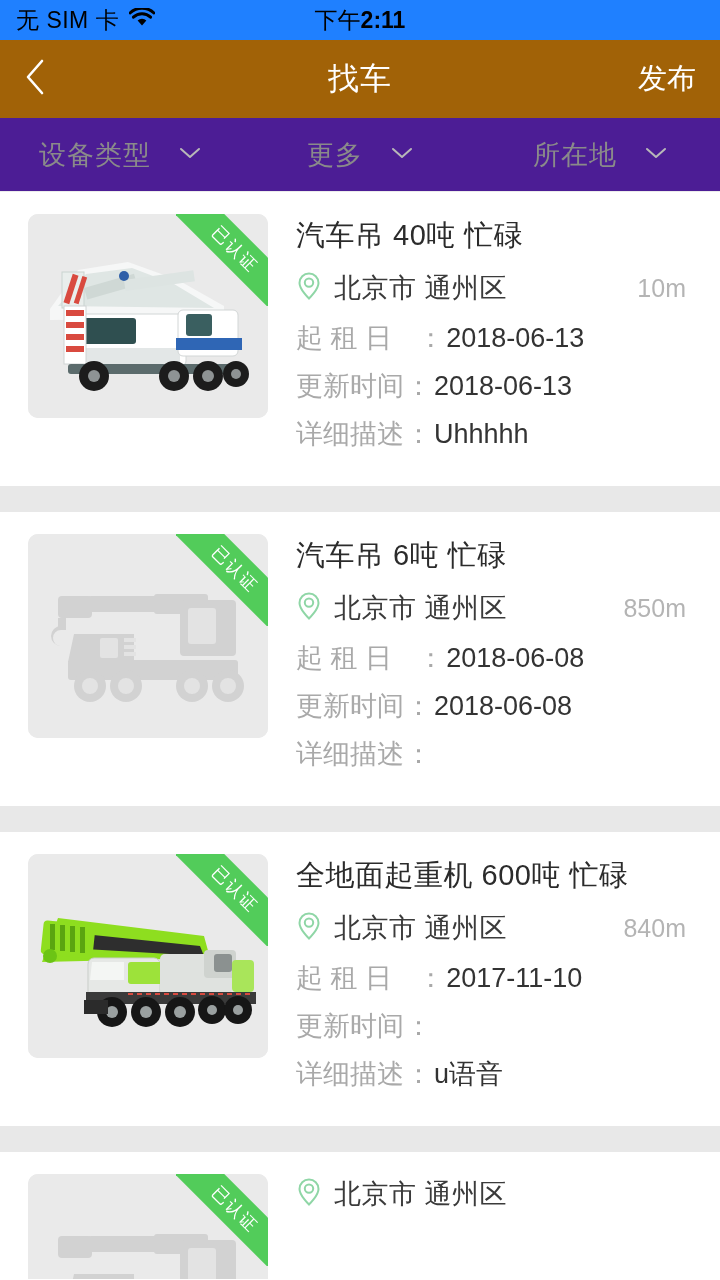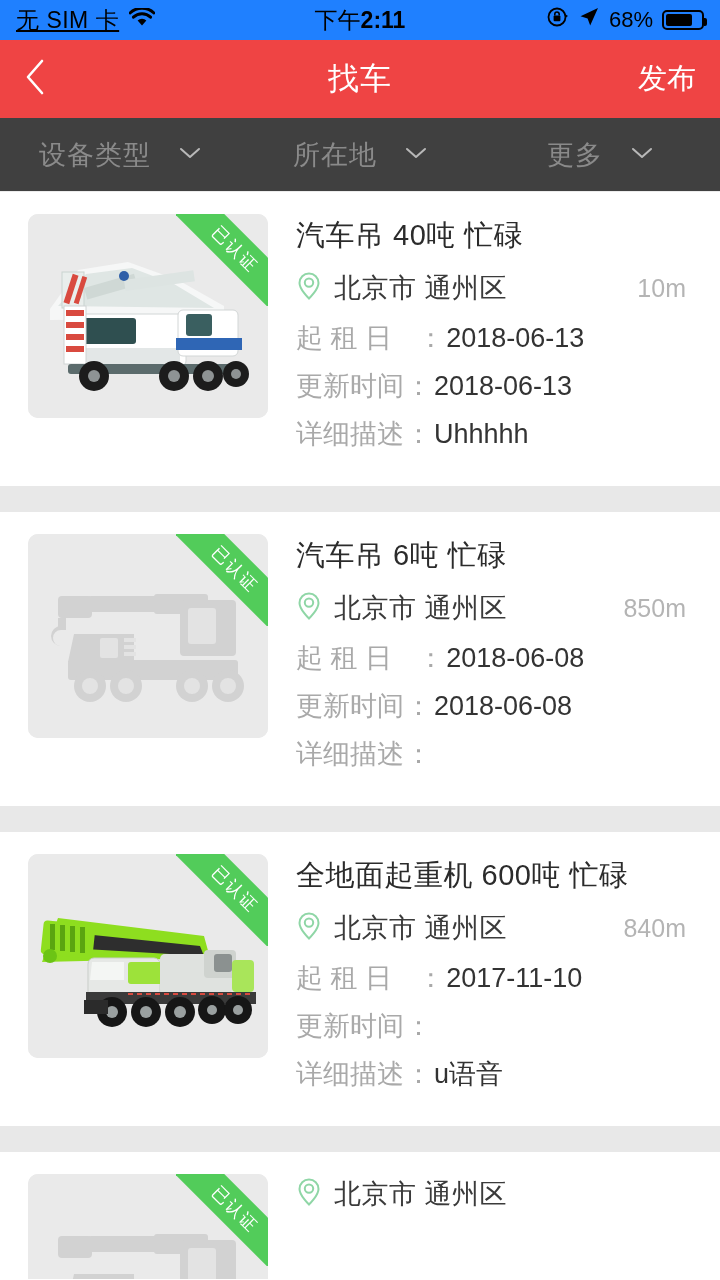--- a/index.html
+++ b/index.html
@@ -10,21 +10,21 @@
     overflow: hidden;
   }
   .screen { position: relative; width: 720px; height: 1280px; background: #ffffff; }
 
   
   .statusbar {
     height: 40px; background: #1F80FF; color: #000;
     display: flex; align-items: center; padding: 0 16px;
     position: relative;
   }
-  .sb-left { display: flex; align-items: center; gap: 10px; font-size: 23px; font-weight: 500; letter-spacing: .5px; text-decoration: underline; }
+  .sb-left { display: flex; align-items: center; gap: 10px; font-size: 23px; font-weight: 500; letter-spacing: .5px; }
   .sb-center {
     position: absolute; left: 0; right: 0; text-align: center;
     font-size: 23px; font-weight: 700; pointer-events: none;
   }
   .sb-center .ampm { font-weight: 400; text-align: center; }
   .sb-right {
     margin-left: auto; display: flex; align-items: center; gap: 9px;
     font-size: 22px; font-weight: 500;
   }
   .wifi-ico { display: inline-block; }
@@ -33,33 +33,33 @@
     position: relative; display: inline-block;
   }
   .battery::after {
     content: ""; position: absolute; right: -5px; top: 6px;
     width: 3px; height: 8px; background: #000; border-radius: 0 2px 2px 0;
   }
   .battery .fill { position: absolute; left: 2px; top: 2px; bottom: 2px; width: 68%; background: #000; border-radius: 2px; }
 
   
   .navbar {
-    height: 78px; background: #ef4444; color: #fff;
+    height: 78px; background: #a16207; color: #fff;
     display: flex; align-items: center; position: relative; padding: 0 24px;
   }
   .nav-back { width: 40px; height: 46px; display: flex; align-items: center; justify-content: flex-start; cursor: pointer; }
   .nav-title {
     position: absolute; left: 0; right: 0; text-align: center;
     font-size: 31px; letter-spacing: 1px; pointer-events: none;
   }
   .nav-action { margin-left: auto; font-size: 29px; cursor: pointer; }
 
   
   .filterbar {
-    height: 74px; background: #404040; display: flex; align-items: center;
+    height: 74px; background: #4c1d95; display: flex; align-items: center;
     border-bottom: 1px solid #ececec;
   }
   .filter-item {
     flex: 1; display: flex; align-items: center; justify-content: center;
     gap: 28px; cursor: pointer;
   }
   .filter-label { font-size: 27px; color: #8a8a8a; letter-spacing: 1px; }
   .chev { display: inline-block; }
 
   
@@ -108,39 +108,20 @@
         <svg width="26" height="20" viewBox="0 0 26 20">
           <path d="M13 17.5 L8.6 12.6 A6.4 6.4 0 0 1 17.4 12.6 Z" fill="#000"></path>
           <path d="M4.4 9.2 A12.4 12.4 0 0 1 21.6 9.2" stroke="#000" stroke-width="3" fill="none" stroke-linecap="round"></path>
           <path d="M1 5 A17.5 17.5 0 0 1 25 5" stroke="#000" stroke-width="3" fill="none" stroke-linecap="round"></path>
         </svg>
       </span>
     </div>
     <div class="sb-center">
       <span class="ampm">下午</span><span>2:11</span>
     </div>
-    <div class="sb-right">
-      <span>
-        <svg width="22" height="22" viewBox="0 0 22 22">
-          <circle cx="10" cy="11" r="8.5" fill="none" stroke="#000" stroke-width="1.8"></circle>
-          <rect x="6.6" y="9.6" width="6.8" height="5.6" rx="1" fill="#000"></rect>
-          <path d="M7.8 9.6 V8.2 a2.2 2.2 0 0 1 4.4 0 V9.6" fill="none" stroke="#000" stroke-width="1.6"></path>
-          <path d="M18 8 l3 2 -3 2 z" fill="#000"></path>
-        </svg>
-      </span>
-      <span>
-        <svg width="22" height="22" viewBox="0 0 22 22">
-          <path d="M20 2 L2.5 10.2 L9.6 12.4 L12.2 19.6 Z" fill="#000"></path>
-        </svg>
-      </span>
-      <span>68%</span>
-      <span class="battery">
-          <span class="fill"></span>
-        </span>
-    </div>
   </div>
 
   <div class="navbar">
     <div class="nav-back">
       <span>
         <svg width="22" height="40" viewBox="0 0 22 40">
           <path d="M18 4 L4 20 L18 36" fill="none" stroke="#fff" stroke-width="2.6" stroke-linecap="round" stroke-linejoin="round"></path>
         </svg>
       </span>
     </div>
@@ -151,29 +132,29 @@
   <div class="filterbar">
     <div class="filter-item">
       <span class="filter-label">设备类型</span>
       <span class="chev">
         <svg width="22" height="14" viewBox="0 0 22 14">
             <path d="M2 3 L11 11 L20 3" fill="none" stroke="#b8b8b8" stroke-width="2" stroke-linecap="round" stroke-linejoin="round"></path>
           </svg>
       </span>
     </div>
     <div class="filter-item">
-      <span class="filter-label">所在地</span>
+      <span class="filter-label">更多</span>
       <span class="chev">
         <svg width="22" height="14" viewBox="0 0 22 14">
             <path d="M2 3 L11 11 L20 3" fill="none" stroke="#b8b8b8" stroke-width="2" stroke-linecap="round" stroke-linejoin="round"></path>
           </svg>
       </span>
     </div>
     <div class="filter-item">
-      <span class="filter-label">更多</span>
+      <span class="filter-label">所在地</span>
       <span class="chev">
         <svg width="22" height="14" viewBox="0 0 22 14">
             <path d="M2 3 L11 11 L20 3" fill="none" stroke="#b8b8b8" stroke-width="2" stroke-linecap="round" stroke-linejoin="round"></path>
           </svg>
       </span>
     </div>
   </div>
 
   <div class="list">
 

